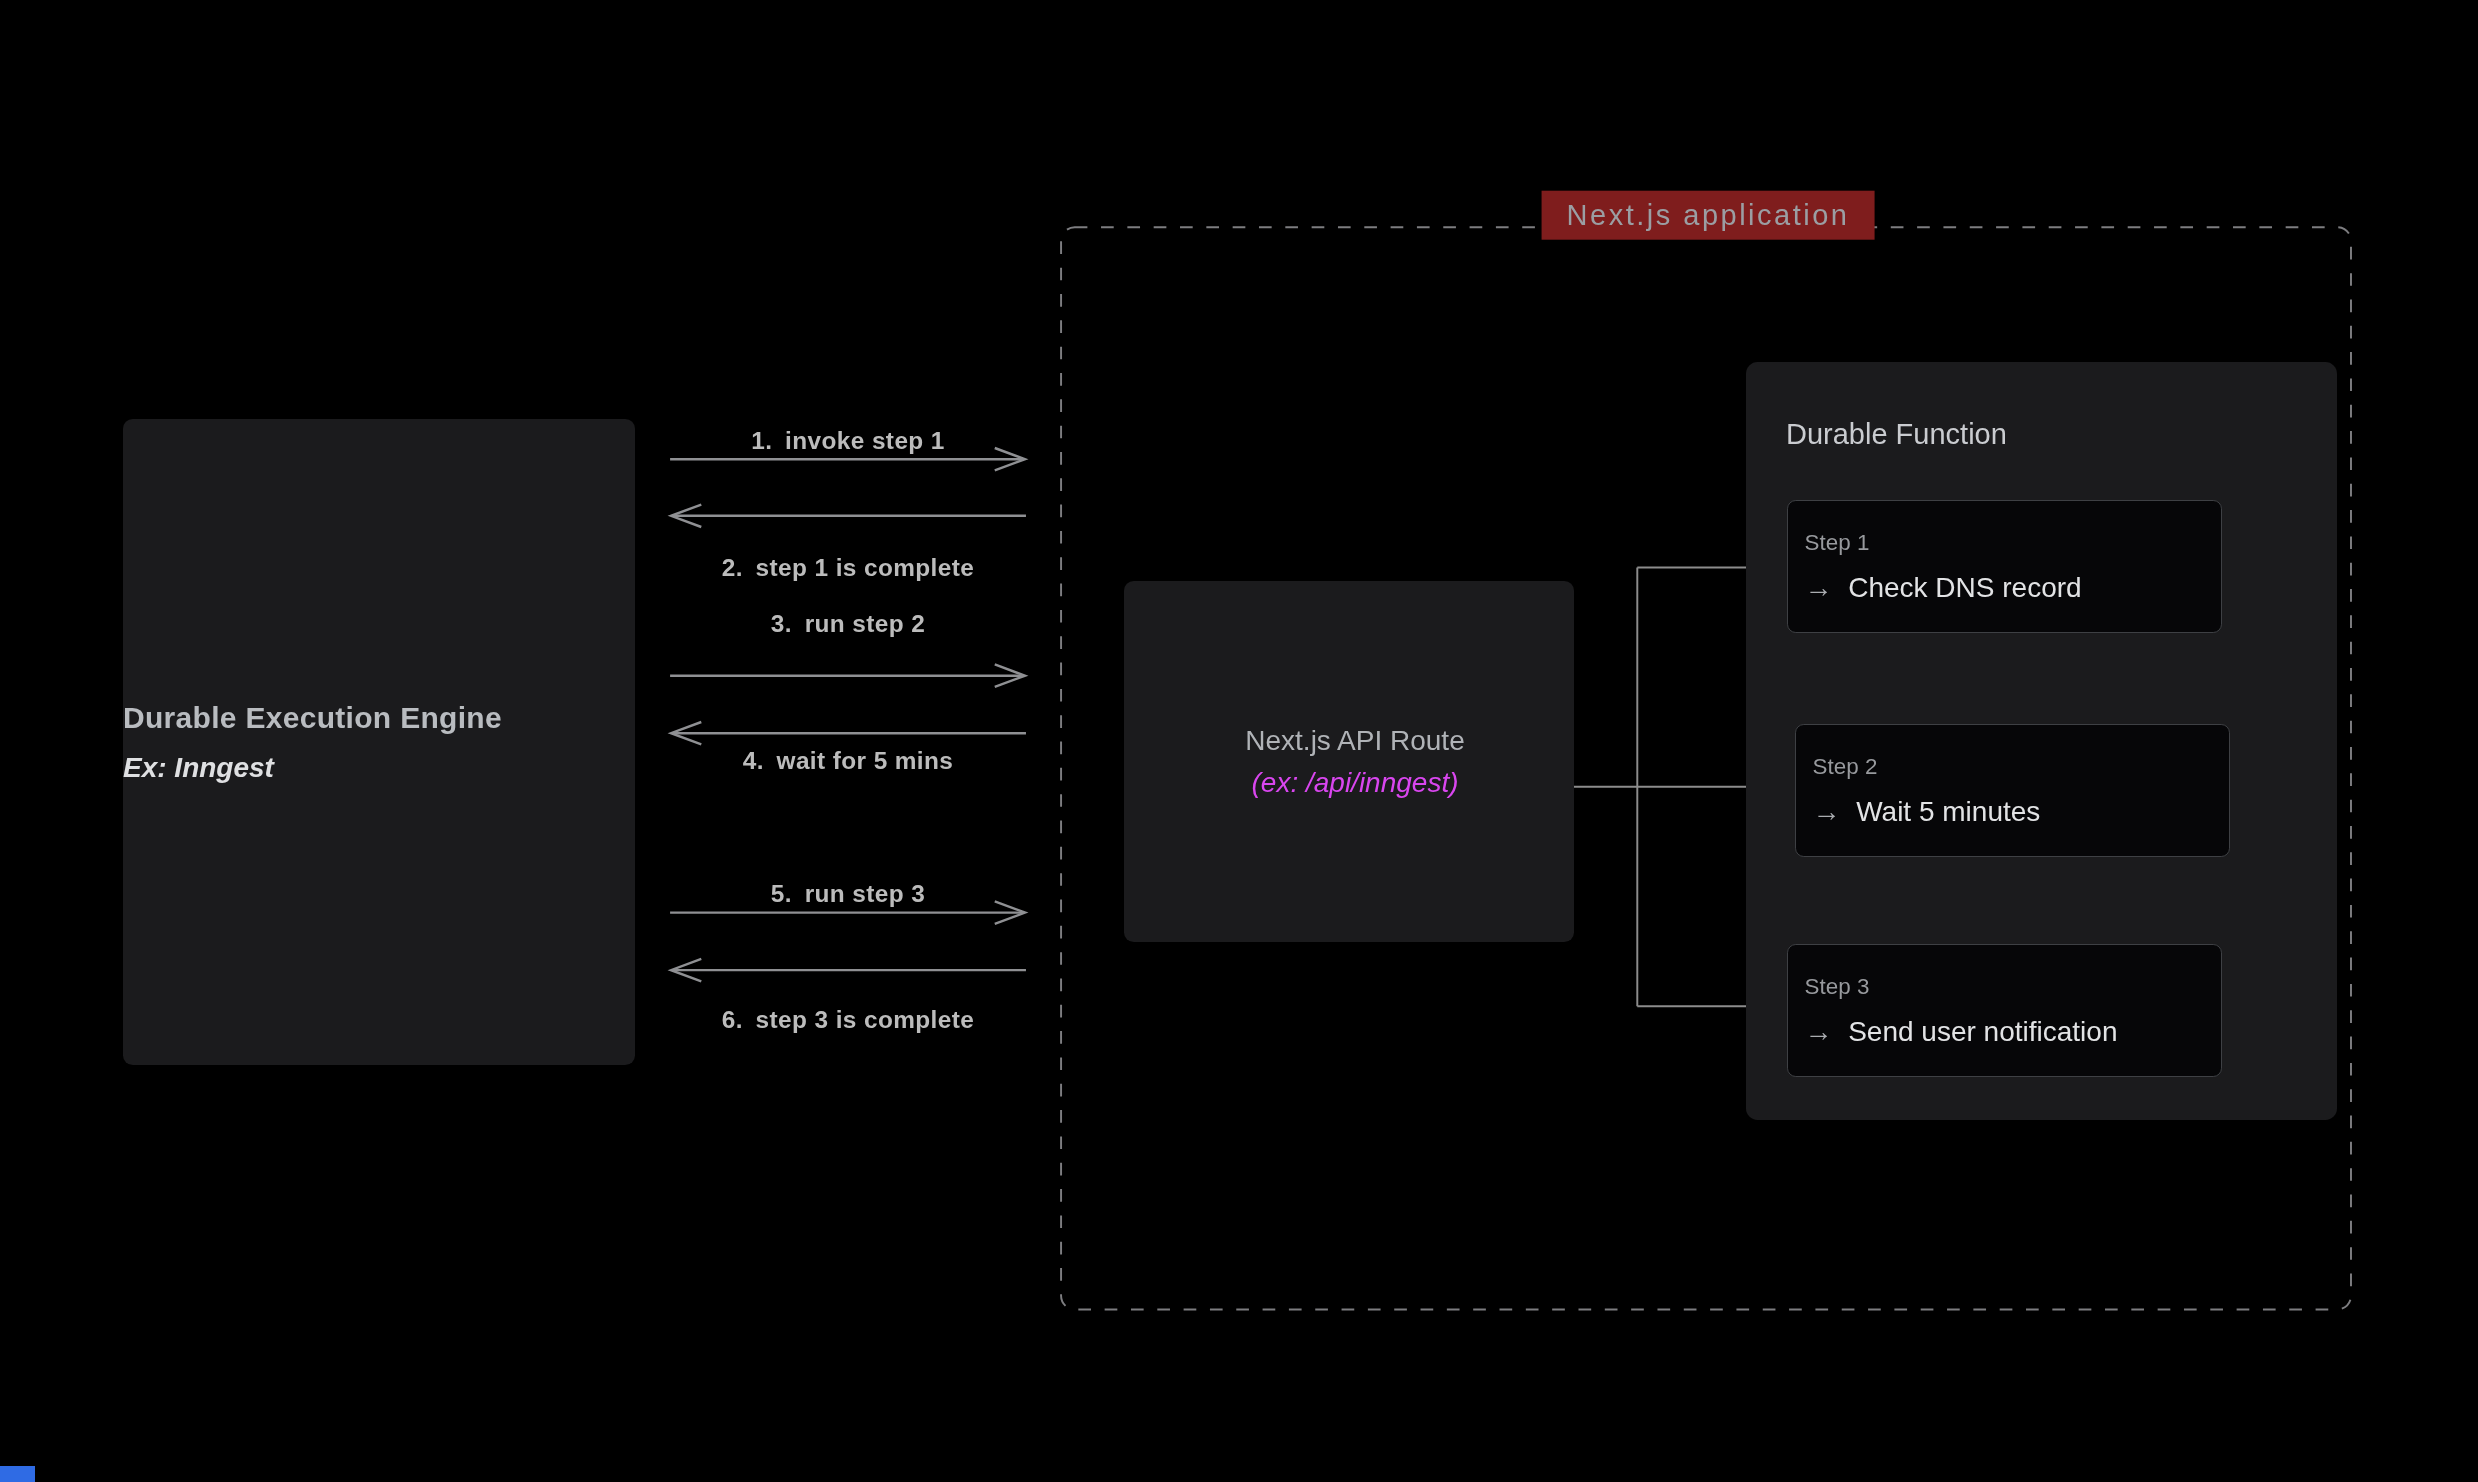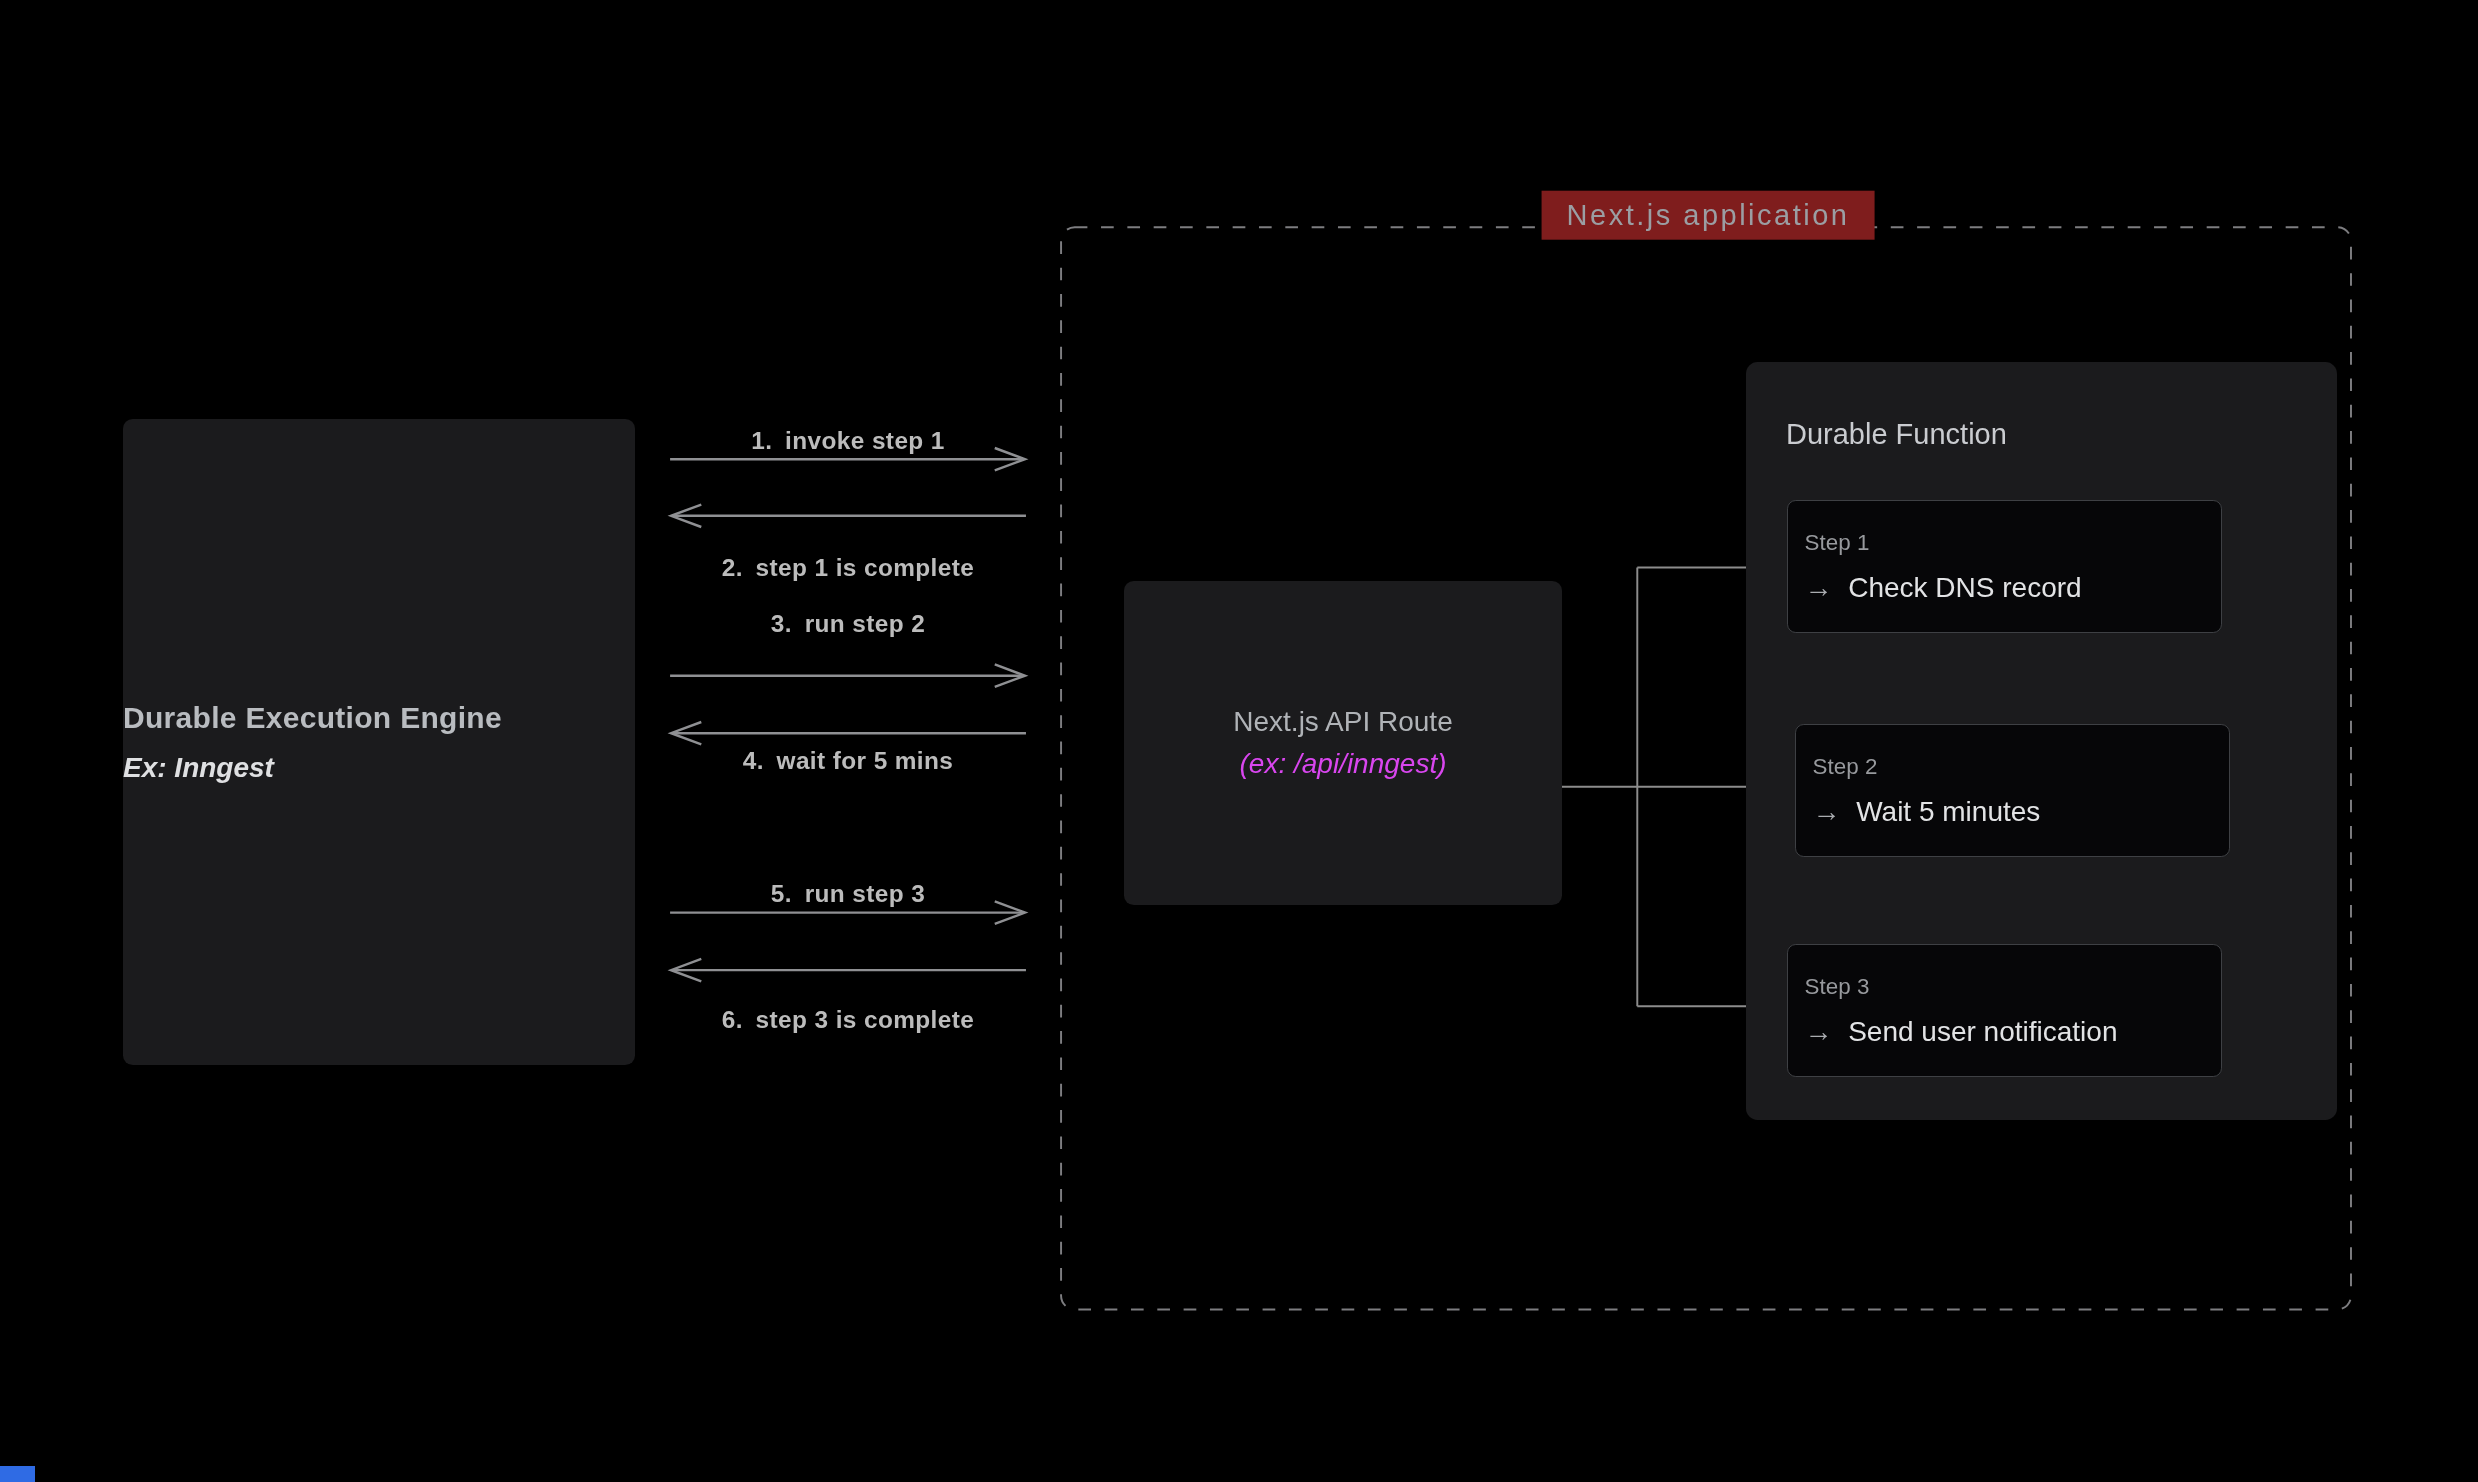--- a/index.html
+++ b/index.html
@@ -32,23 +32,24 @@
   #app-label {
     position:absolute; left:1708px; top:215px;
     transform:translate(-50%,-50%);
     background:#7f1d1d; padding:7.8px 25px;
     font-size:29px; letter-spacing:2.5px; color:#9b9ea3;
     white-space:nowrap;
   }
 
   
   #api-box {
-    left:1124px; top:581px; width:438px; height:324px;
+    left:1124px; top:581px; width:438px; height:361px;
     display:flex; flex-direction:column; align-items:center; justify-content:center;
     gap:10px;
+    padding-left:12px;
   }
   .api-title { font-size:28px; color:#b0b3b7; }
   .api-subtitle { font-size:28px; color:#d946ef; font-style:italic; }
 
   
   #df-box {
     left:1746px; top:362px; width:591px; height:758px;
     border-radius:11.7px;
   }
   #df-title {

